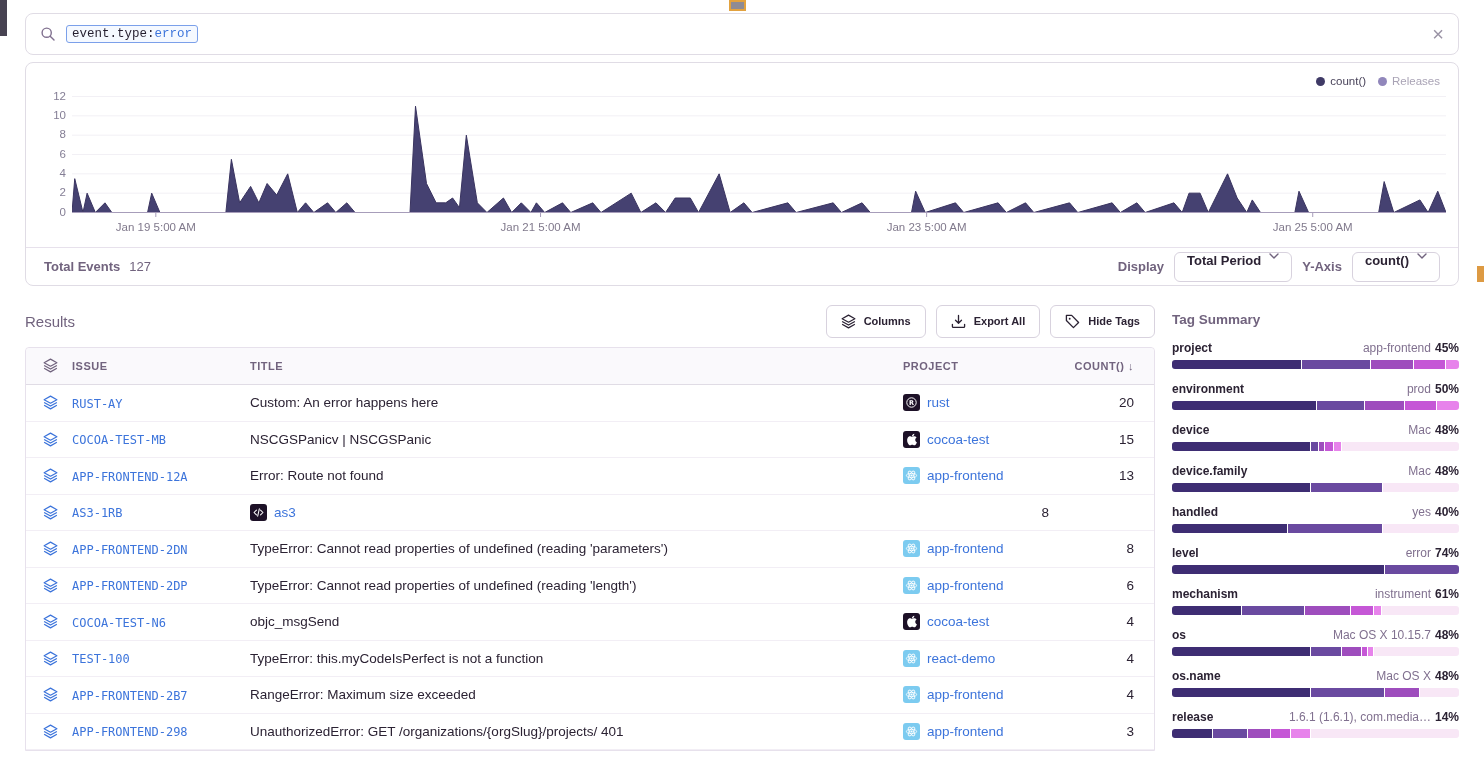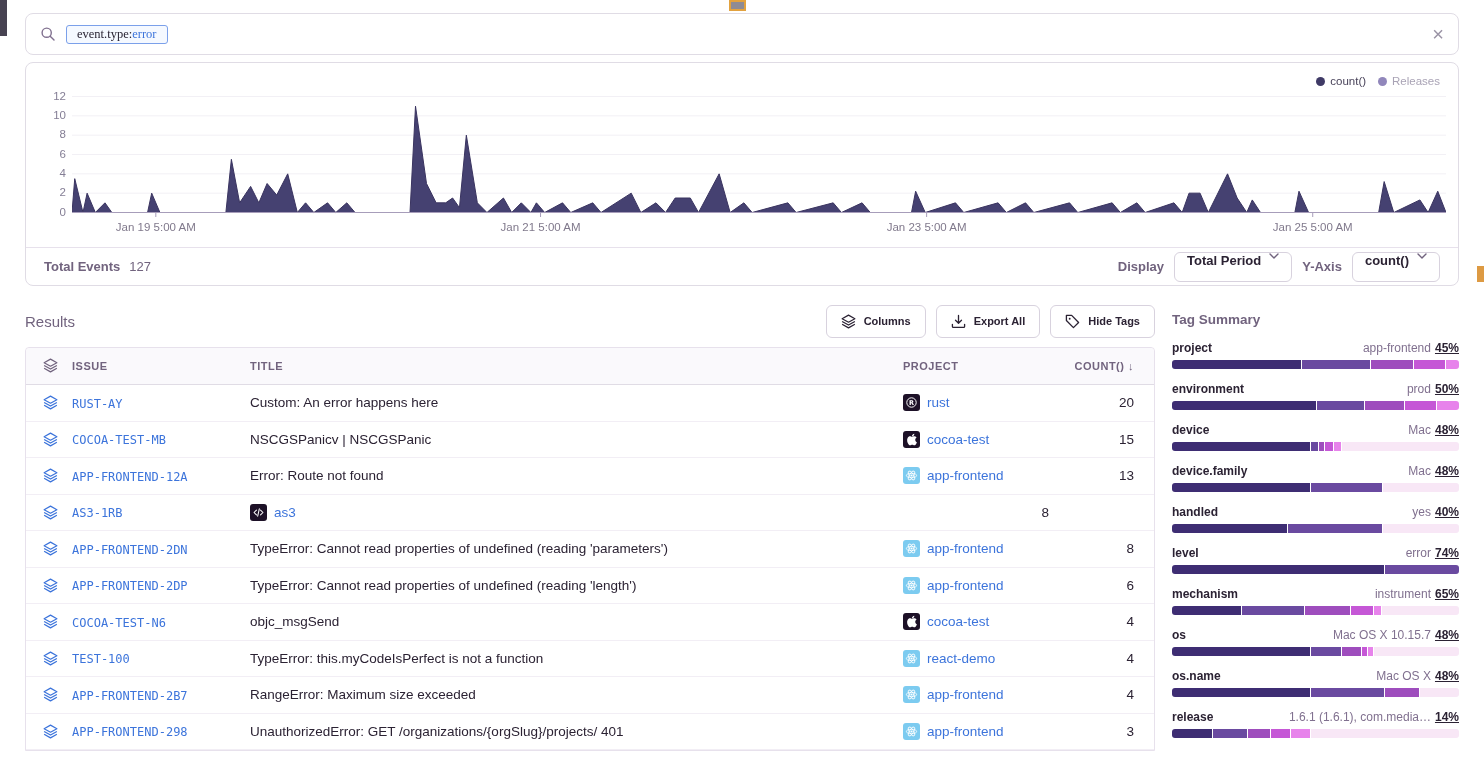--- a/index.html
+++ b/index.html
@@ -10,21 +10,21 @@
   .artifact { position:absolute; }
   #artifact-topleft { left:0; top:0; width:7px; height:36px; background:#474352; }
   #artifact-topcenter { left:729px; top:0; width:17px; height:11px; background:#8E8B94; border:2px solid #E2A23F; }
   #artifact-rightedge { left:1477px; top:266px; width:7px; height:16px; background:#DD9A43; }
 
   
   .search-panel { position:absolute; left:25px; top:13px; width:1434px; height:42px;
     border:1px solid #E0DCE5; border-radius:8px; display:flex; align-items:center; padding:0 14px; background:#fff; }
   .search-icon { width:16px; height:16px; flex:0 0 auto; }
   .token { display:inline-flex; margin-left:10px; border:1px solid #7BA0EA; background:#F5F9FF;
-    border-radius:3px; padding:1px 10px; font-family:Liberation Serif, serif; font-size:12.5px; }
+    border-radius:3px; padding:1px 5px; font-family:Liberation Mono, monospace; font-size:12.5px; }
   .tk-key { color:#241E2E; }
   .tk-val { color:#3C74DB; }
   .search-clear { margin-left:auto; font-size:20px; line-height:1; color:#9A93A5; cursor:pointer; }
 
   
   .chart-panel { position:absolute; left:25px; top:62px; width:1434px; height:224px;
     border:1px solid #E0DCE5; border-radius:8px; background:#fff; }
   .legend { position:absolute; top:12px; right:18px; display:flex; align-items:center; gap:12px; font-size:11.5px; }
   .legend-item { display:flex; align-items:center; gap:5px; }
   .legend-dot { width:9px; height:9px; border-radius:50%; display:inline-block; }
@@ -77,21 +77,21 @@
   .proj-name { font-size:13.5px; color:#3C74DB; cursor:pointer; }
   .cell-count { text-align:right; padding-right:20px; font-size:13.5px; color:#2B2233; }
 
   
   .tags-panel { position:absolute; left:1172px; top:312px; width:287px; }
   .tags-title { font-size:13.5px; font-weight:bold; color:#71637E; margin-bottom:14px; }
   .tag-item { margin-bottom:13px; }
   .tag-head { display:flex; align-items:baseline; justify-content:space-between; margin-bottom:5px; }
   .tag-name { font-size:12px; font-weight:bold; color:#2B2233; }
   .tag-right { font-size:12px; color:#80708F; white-space:nowrap; }
-  .tag-right b { color:#2B2233; margin-left:4px;text-decoration:underline; }
+  .tag-right b { color:#2B2233; margin-left:4px; }
   .tag-bar { height:9px; border-radius:3px; overflow:hidden; display:flex; }
   .tag-seg { height:100%; }
   .tag-seg + .tag-seg { border-left:1px solid #fff; }
 </style>
 </head>
 <body>
 
 <div id="artifact-topleft" class="artifact"></div>
 <div id="artifact-topcenter" class="artifact"></div>
 <div id="artifact-rightedge" class="artifact"></div>
@@ -521,21 +521,21 @@
           <span class="tag-right">error<b>74%</b></span>
         </div>
         <div class="tag-bar">
           <div class="tag-seg" style="width: 74%; background: rgb(62, 45, 115);"></div>
           <div class="tag-seg" style="width: 26%; background: rgb(106, 74, 160);"></div>
         </div>
       </div>
       <div class="tag-item">
         <div class="tag-head">
           <span class="tag-name">mechanism</span>
-          <span class="tag-right">instrument<b>65%</b></span>
+          <span class="tag-right">instrument<b>61%</b></span>
         </div>
         <div class="tag-bar">
           <div class="tag-seg" style="width: 24%; background: rgb(62, 45, 115);"></div>
           <div class="tag-seg" style="width: 22%; background: rgb(106, 74, 160);"></div>
           <div class="tag-seg" style="width: 16%; background: rgb(158, 77, 189);"></div>
           <div class="tag-seg" style="width: 8%; background: rgb(197, 87, 214);"></div>
           <div class="tag-seg" style="width: 3%; background: rgb(231, 131, 235);"></div>
           <div class="tag-seg" style="width: 27%; background: rgb(248, 231, 246);"></div>
         </div>
       </div>

